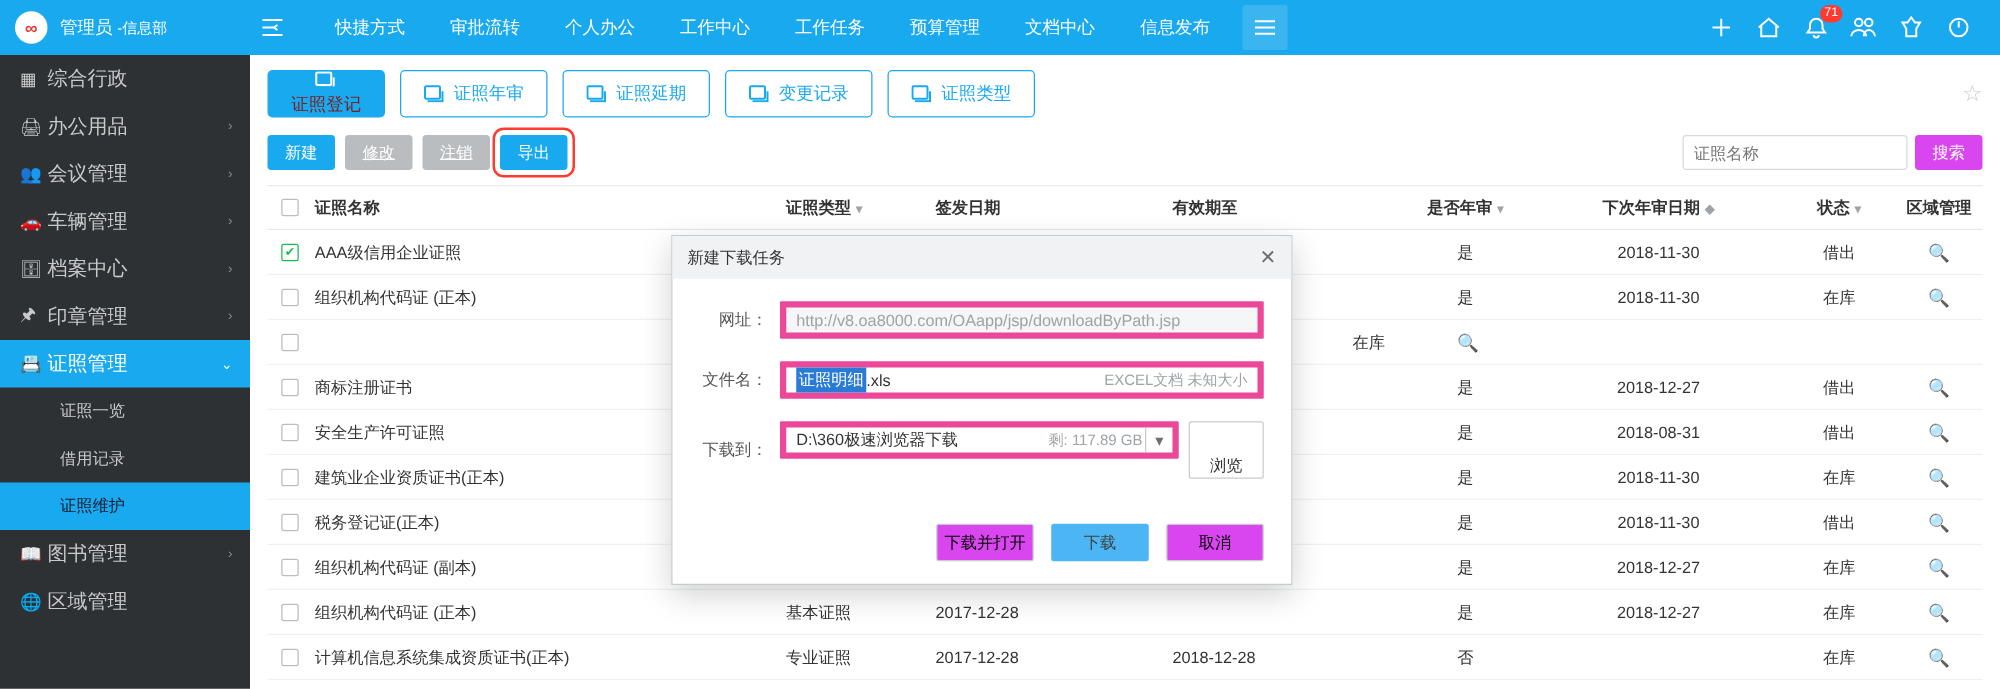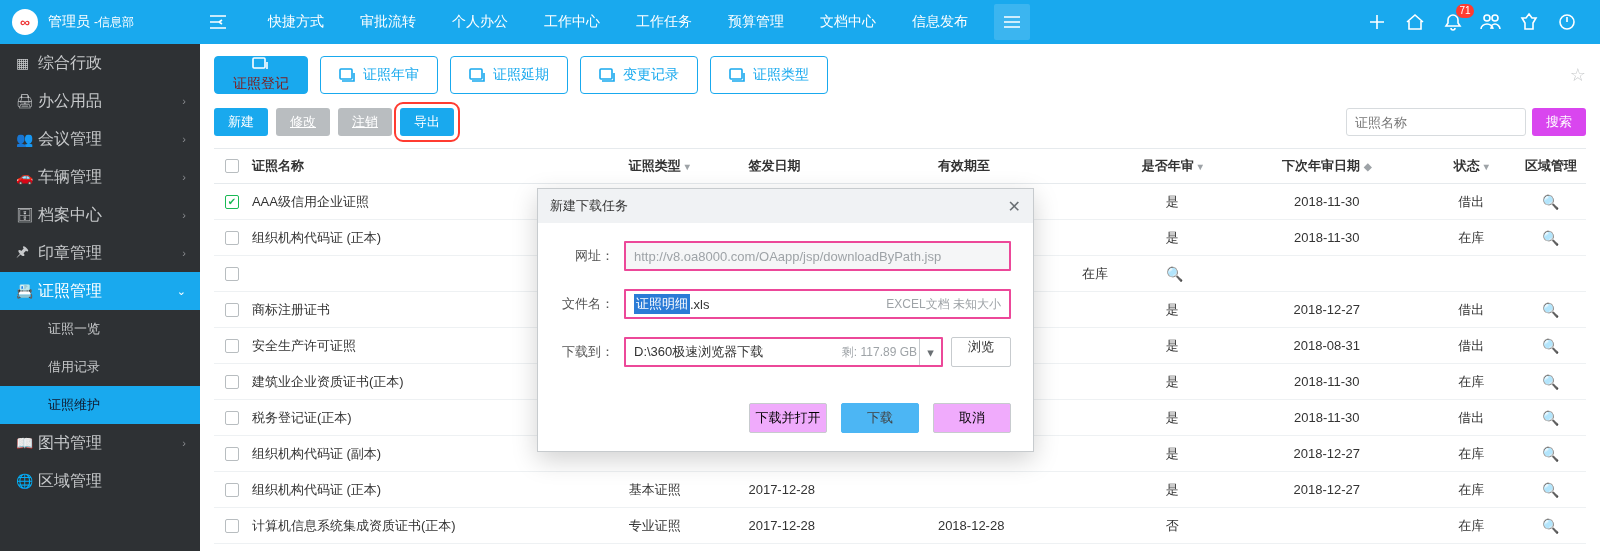--- a/index.html
+++ b/index.html
@@ -66,32 +66,32 @@
 .sort { font-size:10px; color:#9ea3a7; margin-left:4px; }
 .photo-ico { color:#7f868b; font-size:14px; cursor:pointer; }
 
 
 .modal { position:absolute; top:188px; left:537px; width:497px; background:#fff; border:1px solid #c7cbce; box-shadow:0 8px 24px rgba(0,0,0,.18); }
 .modal-hd { height:34px; background:#f0f2f4; display:flex; align-items:center; padding:0 12px; font-size:13px; }
 .modal-hd .close { margin-left:auto; cursor:pointer; color:#6a6f73; font-size:16px; }
 .modal-body { padding:18px 22px 8px; }
 .frow { display:flex; align-items:center; margin-bottom:18px; }
 .frow .flabel { width:64px; text-align:right; padding-right:10px; color:#555; }
-.finput { flex:1; height:30px; border:2px solid #ec4899; border-radius:1px; padding:0 8px; display:flex; align-items:center; background:#fff; }
+.finput { flex:1; height:30px; border:5px solid #ec4899; border-radius:1px; padding:0 8px; display:flex; align-items:center; background:#fff; }
 .finput.readonly { background:#f5f6f7; color:#9ea3a7; }
 .finput.sel { color:#fff; }
 .finput.sel .seltxt { background:#2a7bd6; padding:1px 2px;font-family:Liberation Serif, serif; }
 .finput .ext { color:#333; }
 .finput .right { margin-left:auto; color:#9ea3a7; font-size:12px; }
 .pathwrap { display:flex; flex:1; gap:8px; }
 .pathwrap .finput { flex:1; position:relative; padding-right:24px;}
 .dropcaret { position:absolute; right:0; top:0; bottom:0; width:22px; border-left:1px solid #c7cbce; display:flex; align-items:center; justify-content:center; color:#6a6f73; cursor:pointer; }
-.browse { width:60px; height:30px; border:1px solid #c7cbce; border-radius:2px; display:flex; align-items:flex-start; justify-content:center; cursor:pointer; }
+.browse { width:60px; height:46px; border:1px solid #c7cbce; border-radius:2px; display:flex; align-items:flex-end; justify-content:center; cursor:pointer; }
 .modal-ft { display:flex; justify-content:flex-end; gap:14px; padding:10px 22px 18px; }
-.modal-ft button { min-width:78px; height:30px; border:1px solid #c7cbce; border-radius:2px; background:#f0abfc; cursor:pointer; font-size:13px; }
+.modal-ft button { min-width:78px; height:30px; border:1px solid #c7cbce; border-radius:2px; background:#d946ef; cursor:pointer; font-size:13px; }
 .modal-ft button.primary { background:#4cb6f4; color:#404040; border-color:#4cb6f4; }
 
 svg { display:block; }
 .ico-stroke { stroke:#fff; stroke-width:1.6; fill:none; }
 .ico-stroke-b { stroke:#19a9ee; stroke-width:1.6; fill:none; }
 </style>
 </head>
 <body>
 
 <div class="topbar">

